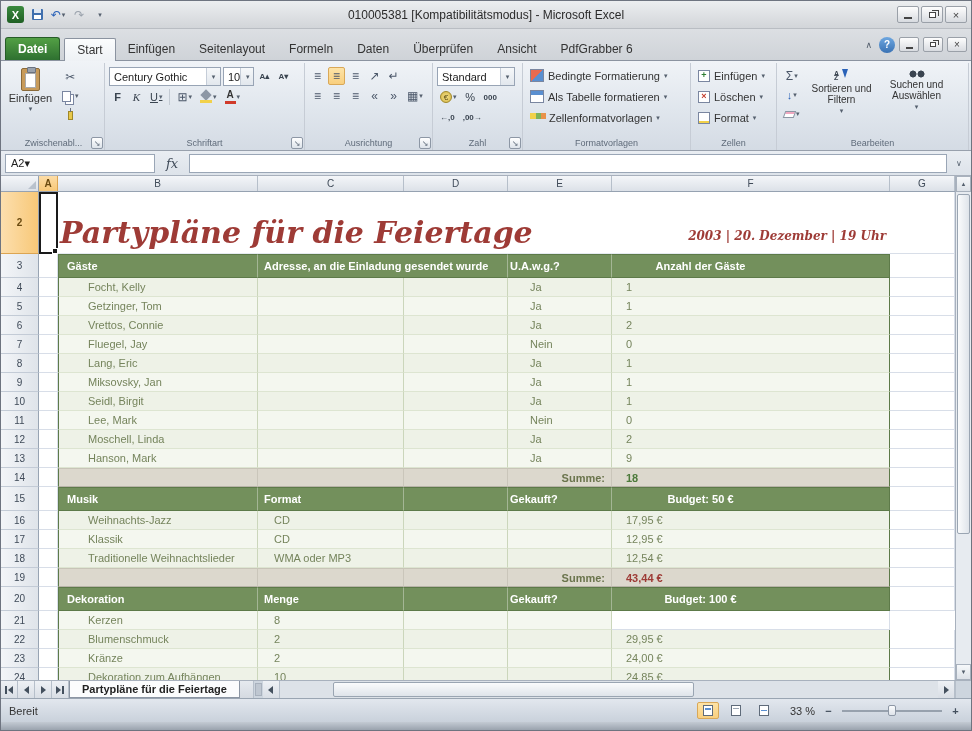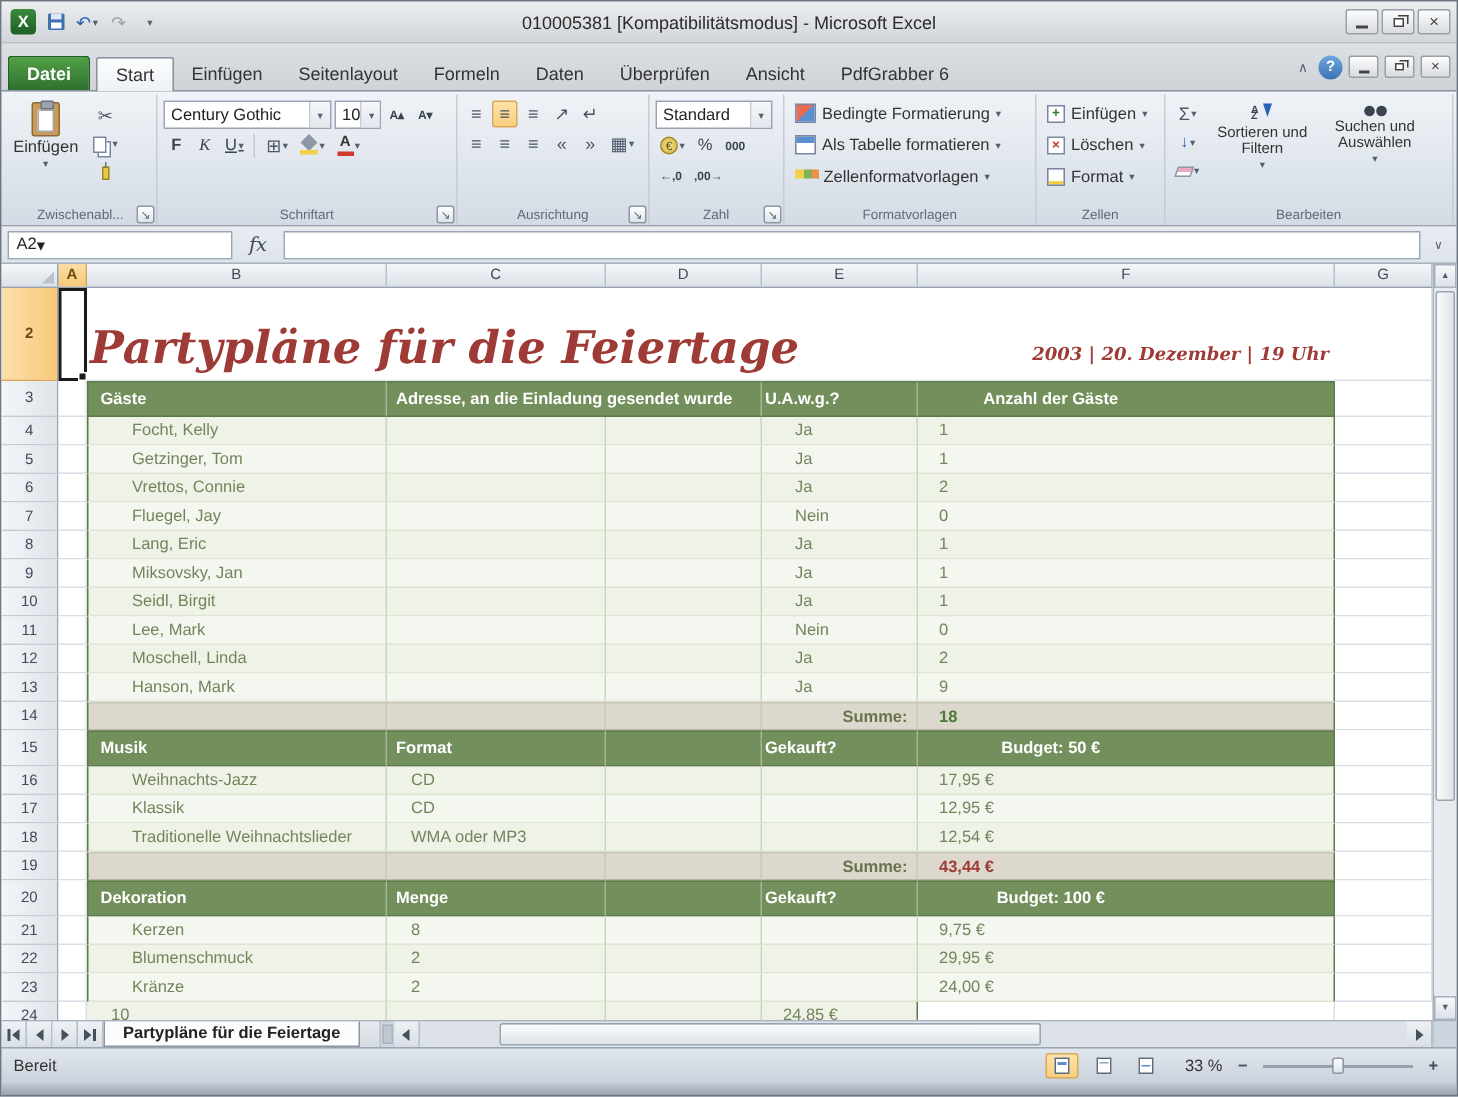--- a/index.html
+++ b/index.html
@@ -696,21 +696,20 @@
             <div class="cF">Budget: 100 €</div>
             <div class="cG"></div>
           </div>
           <div class="g-row cols data alt">
             <div class="gut">21</div>
             <div class="cA"></div>
             <div class="cB">Kerzen</div>
             <div class="cC">8</div>
             <div class="cD"></div>
             <div class="cE"></div>
-            <div class="cF">9,75 €</div>
             <div class="cG"></div>
           </div>
           <div class="g-row cols data">
             <div class="gut">22</div>
             <div class="cA"></div>
             <div class="cB">Blumenschmuck</div>
             <div class="cC">2</div>
             <div class="cD"></div>
             <div class="cE"></div>
             <div class="cF">29,95 €</div>
@@ -722,20 +721,21 @@
             <div class="cB">Kränze</div>
             <div class="cC">2</div>
             <div class="cD"></div>
             <div class="cE"></div>
             <div class="cF">24,00 €</div>
             <div class="cG"></div>
           </div>
           <div class="g-row cols data">
             <div class="gut">24</div>
             <div class="cA"></div>
+            <div class="cB">Dekoration zum Aufhängen</div>
             <div class="cC">10</div>
             <div class="cD"></div>
             <div class="cE"></div>
             <div class="cF">24,85 €</div>
             <div class="cG"></div>
           </div>
         </div>
     </div>
     <div class="v-scroll">
       <button class="v-btn">

